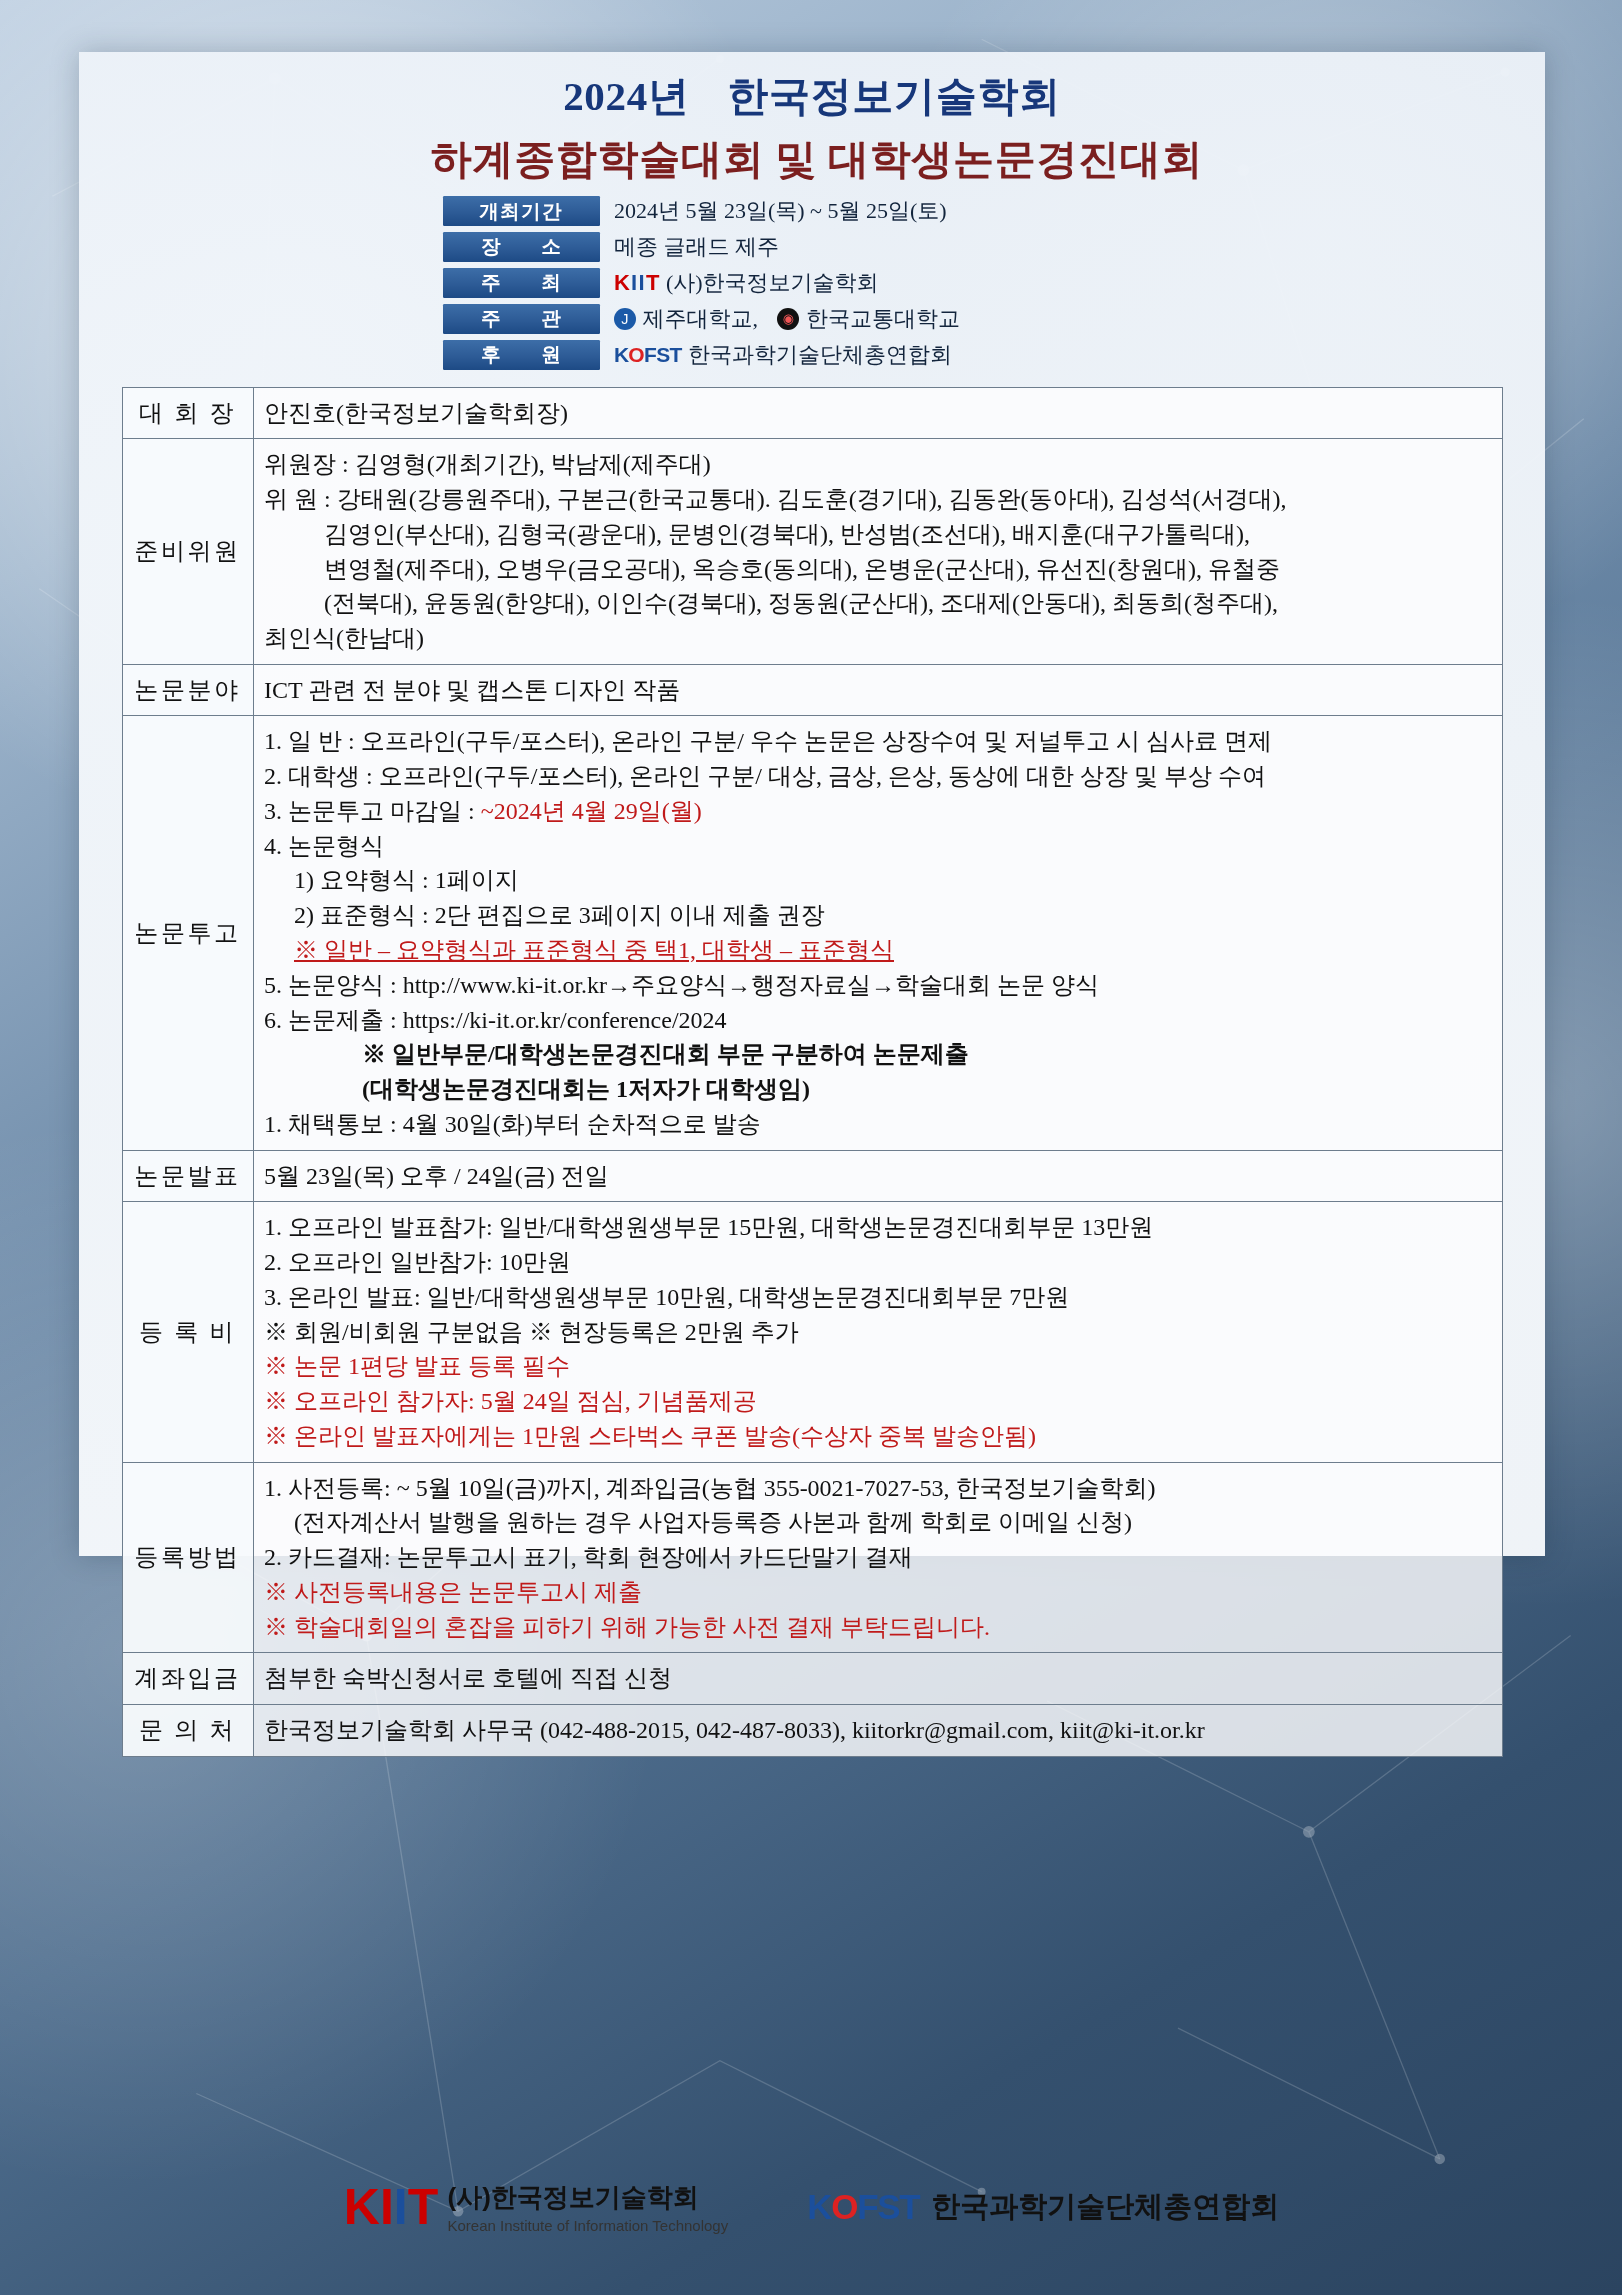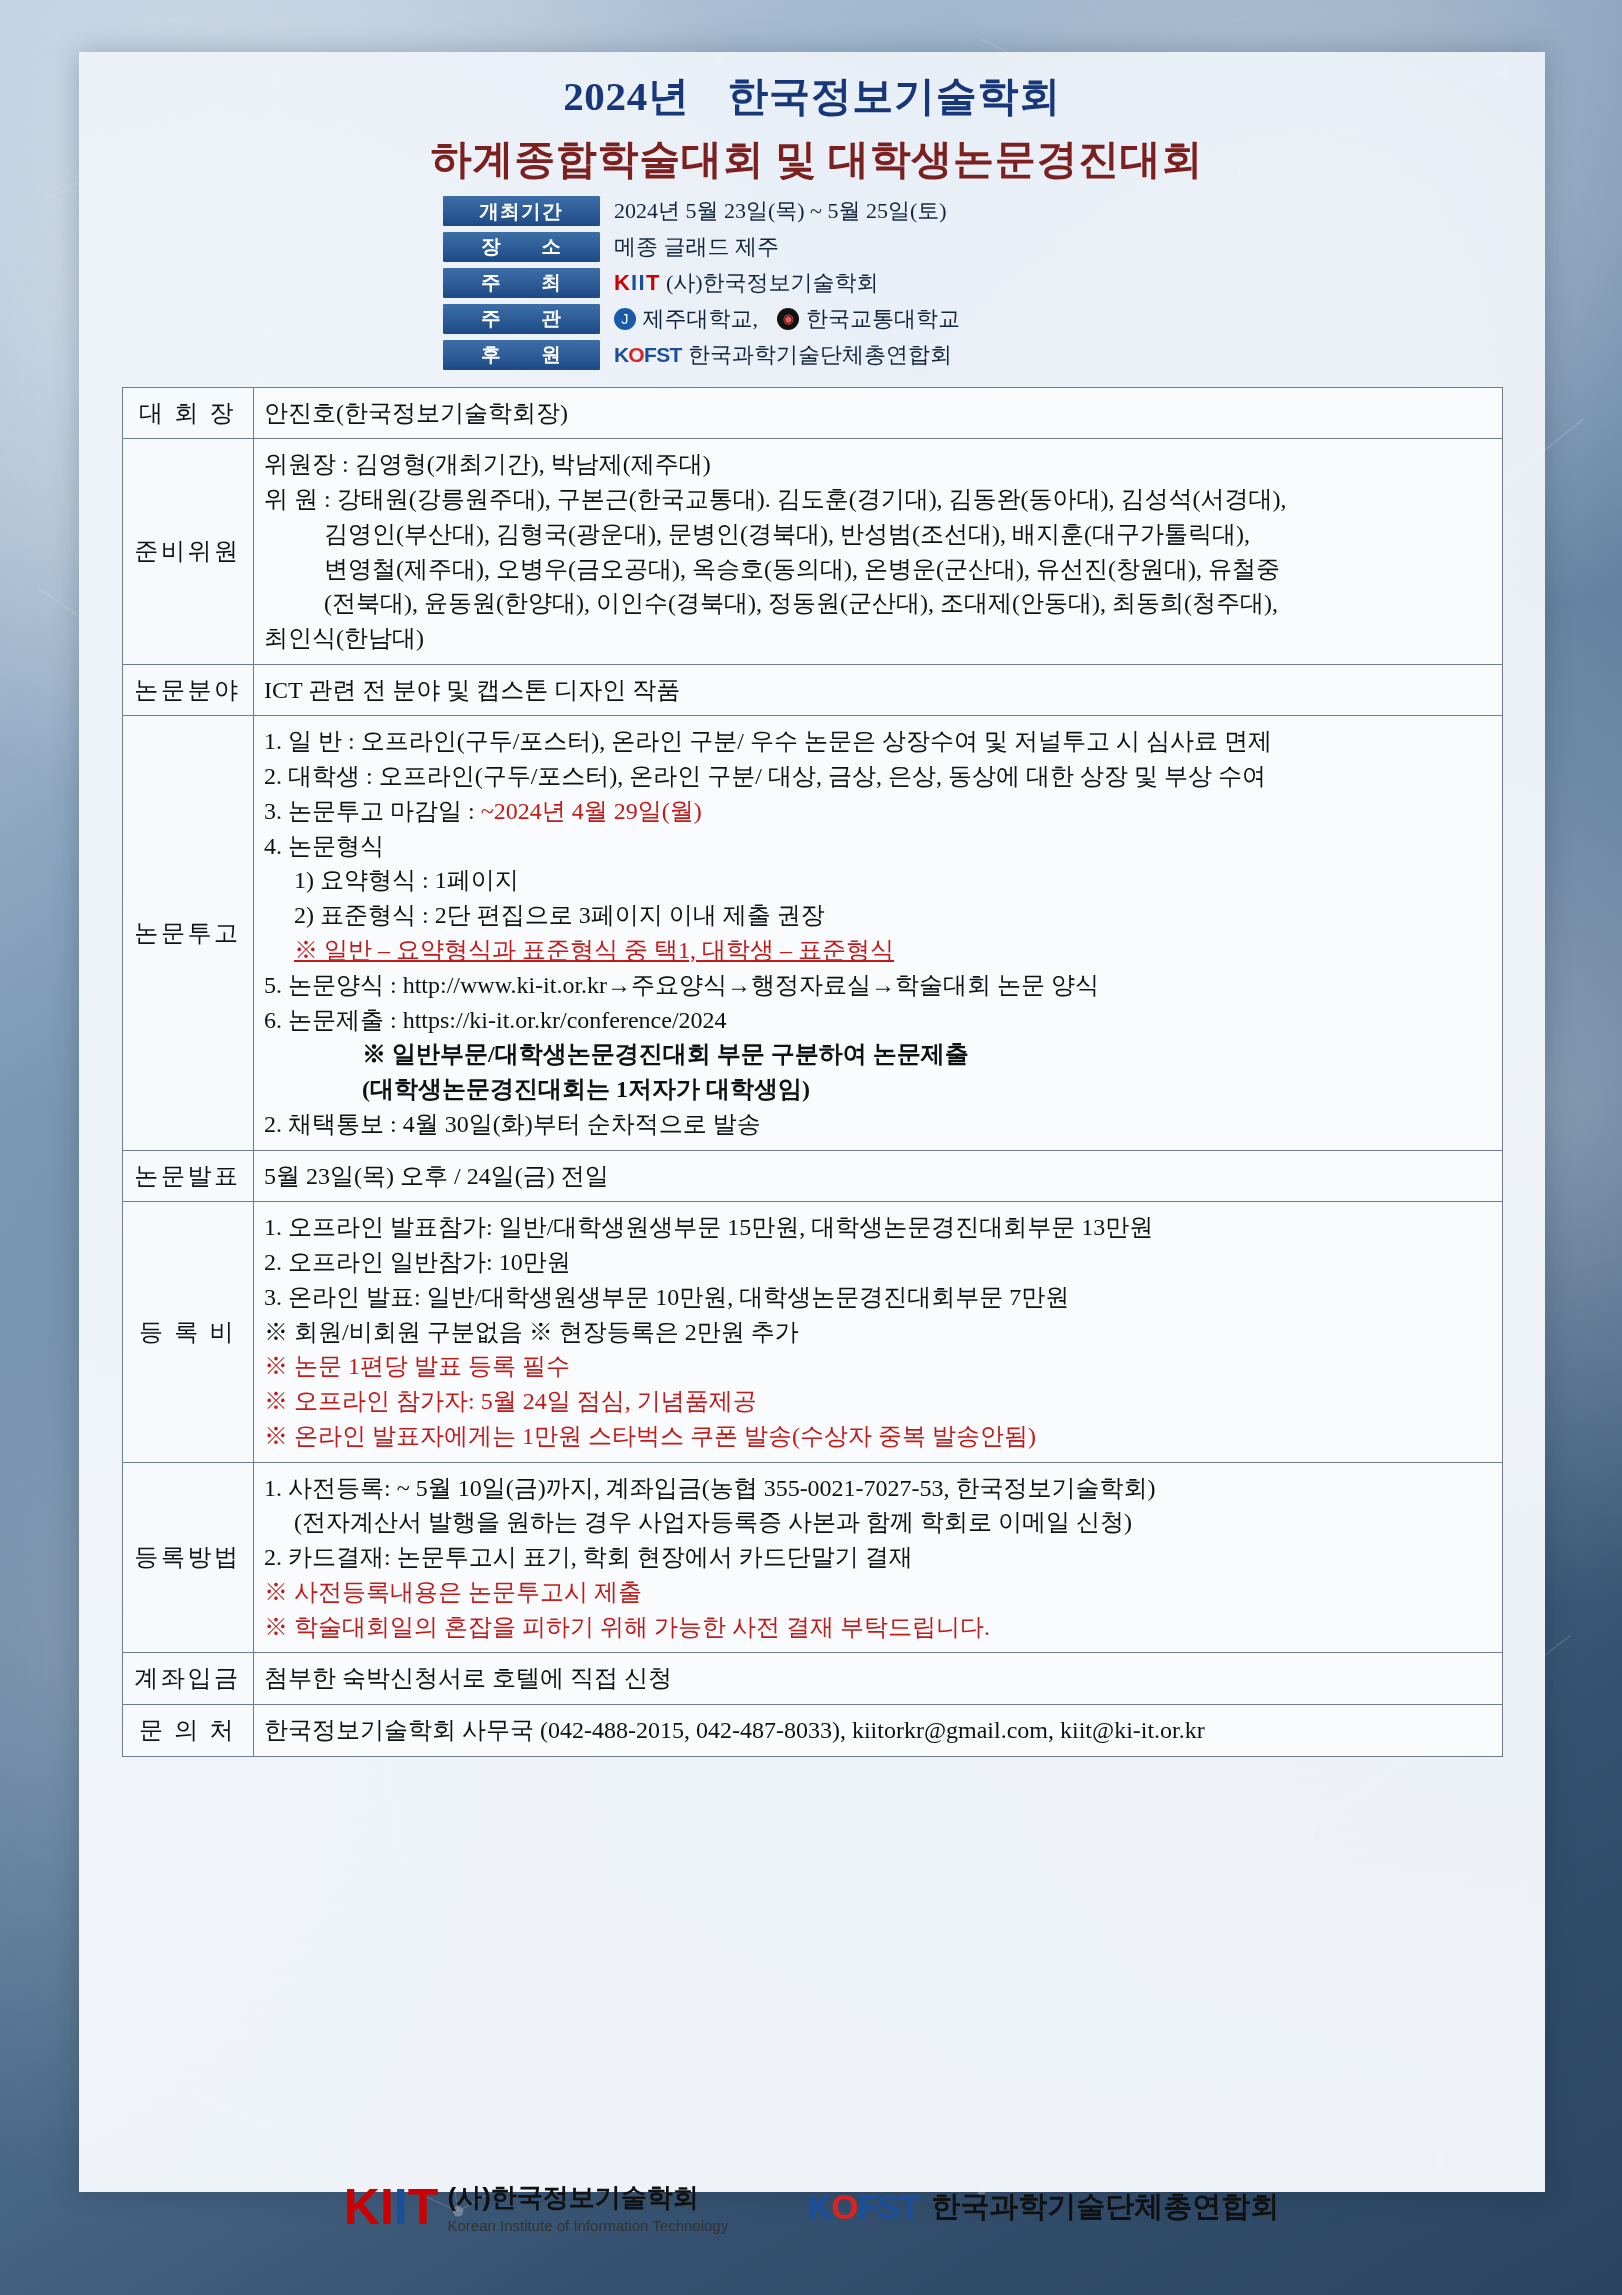--- a/index.html
+++ b/index.html
@@ -20,21 +20,21 @@
       radial-gradient(circle at 95% 48%, rgba(255,255,255,0.30) 0%, rgba(255,255,255,0) 26%),
       radial-gradient(circle at 8% 72%, rgba(255,255,255,0.22) 0%, rgba(255,255,255,0) 24%),
       linear-gradient(150deg, #bfd0e2 0%, #9fb6cd 18%, #6d8aa8 42%, #4f6e8e 62%, #34506e 82%, #2b4460 100%);
   }
   .bg svg { position:absolute; inset:0; width:100%; height:100%; opacity:0.5; }
 
   
   .page {
     position:absolute;
     left: 79px; top: 52px;
-    width: 1466px; height: 2140px;
+    width: 1466px; height: 1504px;
     background: linear-gradient(180deg, rgba(238,243,249,0.93) 0%, rgba(243,247,251,0.95) 35%, rgba(246,249,252,0.96) 100%);
     box-shadow: 0 0 26px rgba(20,40,60,0.25);
   }
   .page-inner { position:relative; width:100%; height:100%; }
 
   
   .header { padding-top: 17px; text-align:center; }
   .h-line1 {
     font-size: 41px; font-weight:bold; letter-spacing:0.7px;
     margin-bottom: 7.9px;
@@ -260,21 +260,21 @@
             <span>3. 논문투고 마감일 : </span><span class="red">~2024년 4월 29일(월)</span>
           </span>
           <span class="ln">4. 논문형식</span>
           <span class="ln indent1">1) 요약형식 : 1페이지</span>
           <span class="ln indent1">2) 표준형식 : 2단 편집으로 3페이지 이내 제출 권장</span>
           <span class="ln indent1 red ul">※ 일반 – 요약형식과 표준형식 중 택1, 대학생 – 표준형식</span>
           <span class="ln">5. 논문양식 : http://www.ki-it.or.kr→주요양식→행정자료실→학술대회 논문 양식</span>
           <span class="ln">6. 논문제출 : https://ki-it.or.kr/conference/2024</span>
           <span class="ln indent3">※ 일반부문/대학생논문경진대회 부문 구분하여 논문제출</span>
           <span class="ln indent3">(대학생논문경진대회는 1저자가 대학생임)</span>
-          <span class="ln">2. 채택통보 : 4월 30일(화)부터 순차적으로 발송</span>
+          <span class="ln">1. 채택통보 : 4월 30일(화)부터 순차적으로 발송</span>
         </td>
       </tr>
 
       <tr>
         <td class="label">논문발표</td>
         <td class="body red">5월 23일(목) 오후 / 24일(금) 전일</td>
       </tr>
 
       <tr>
         <td class="label">등 록 비</td>

